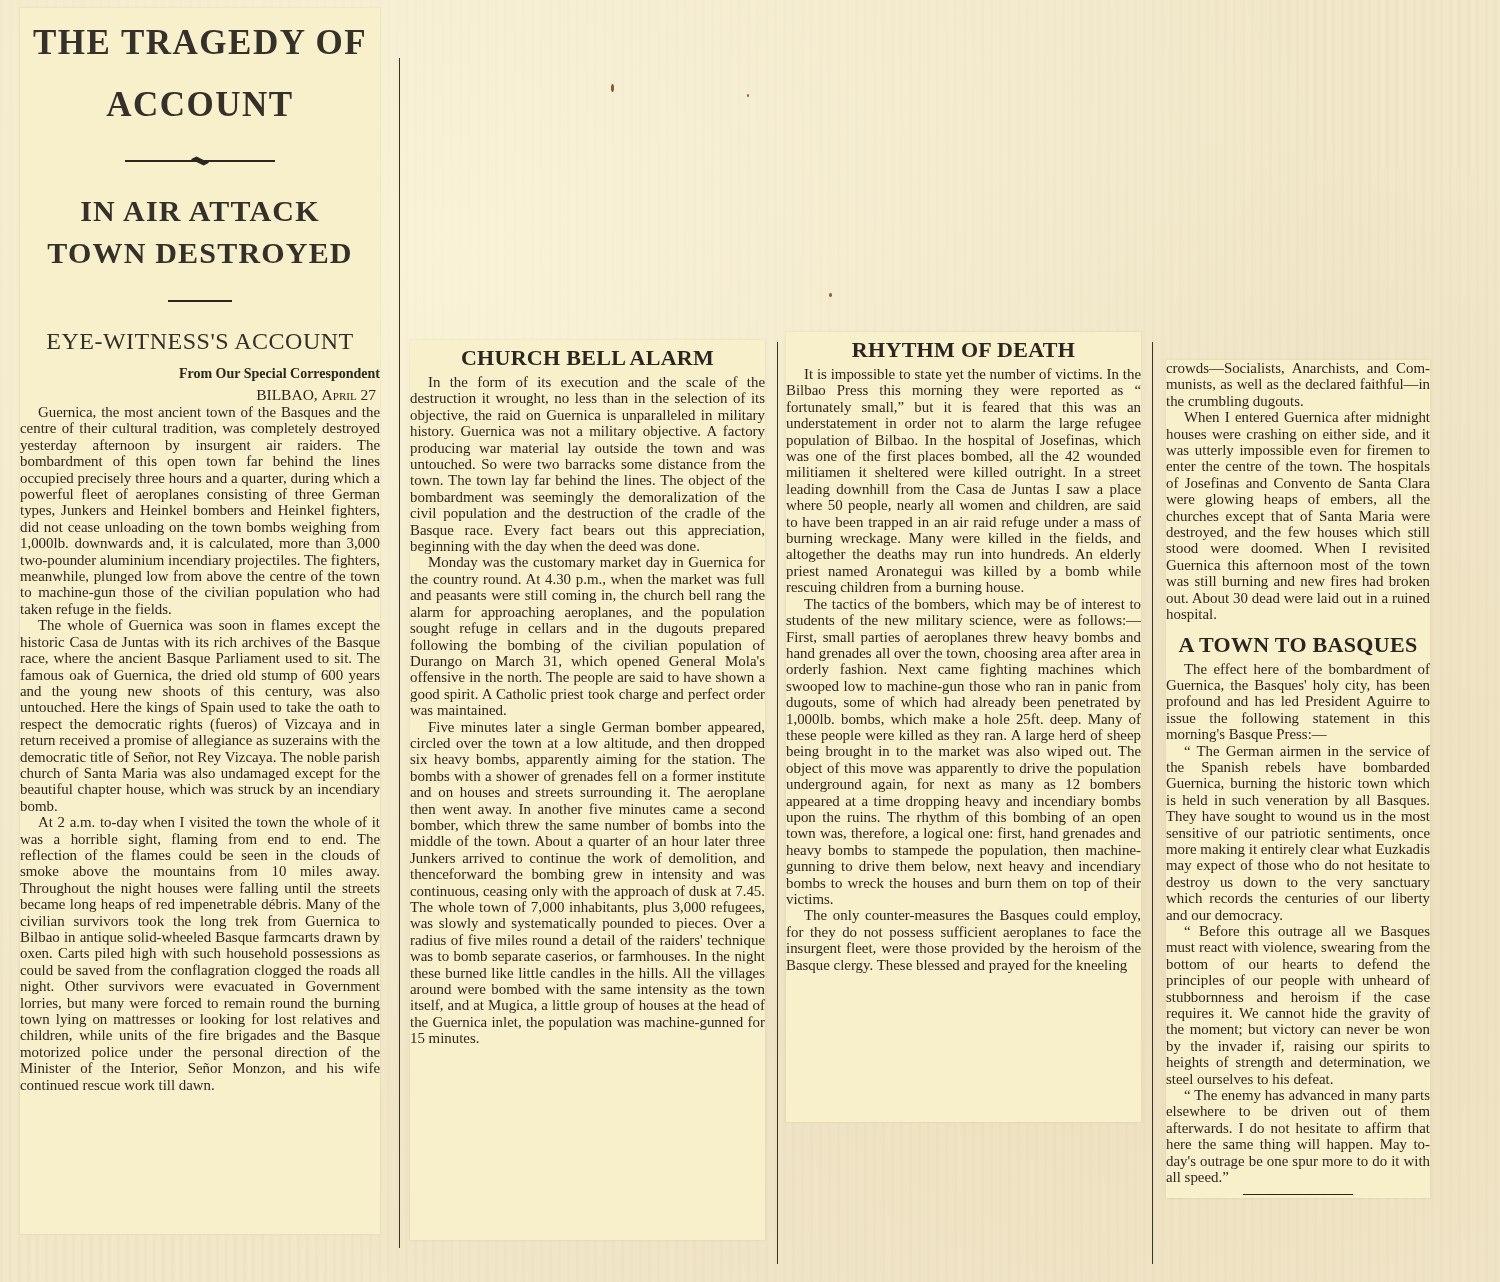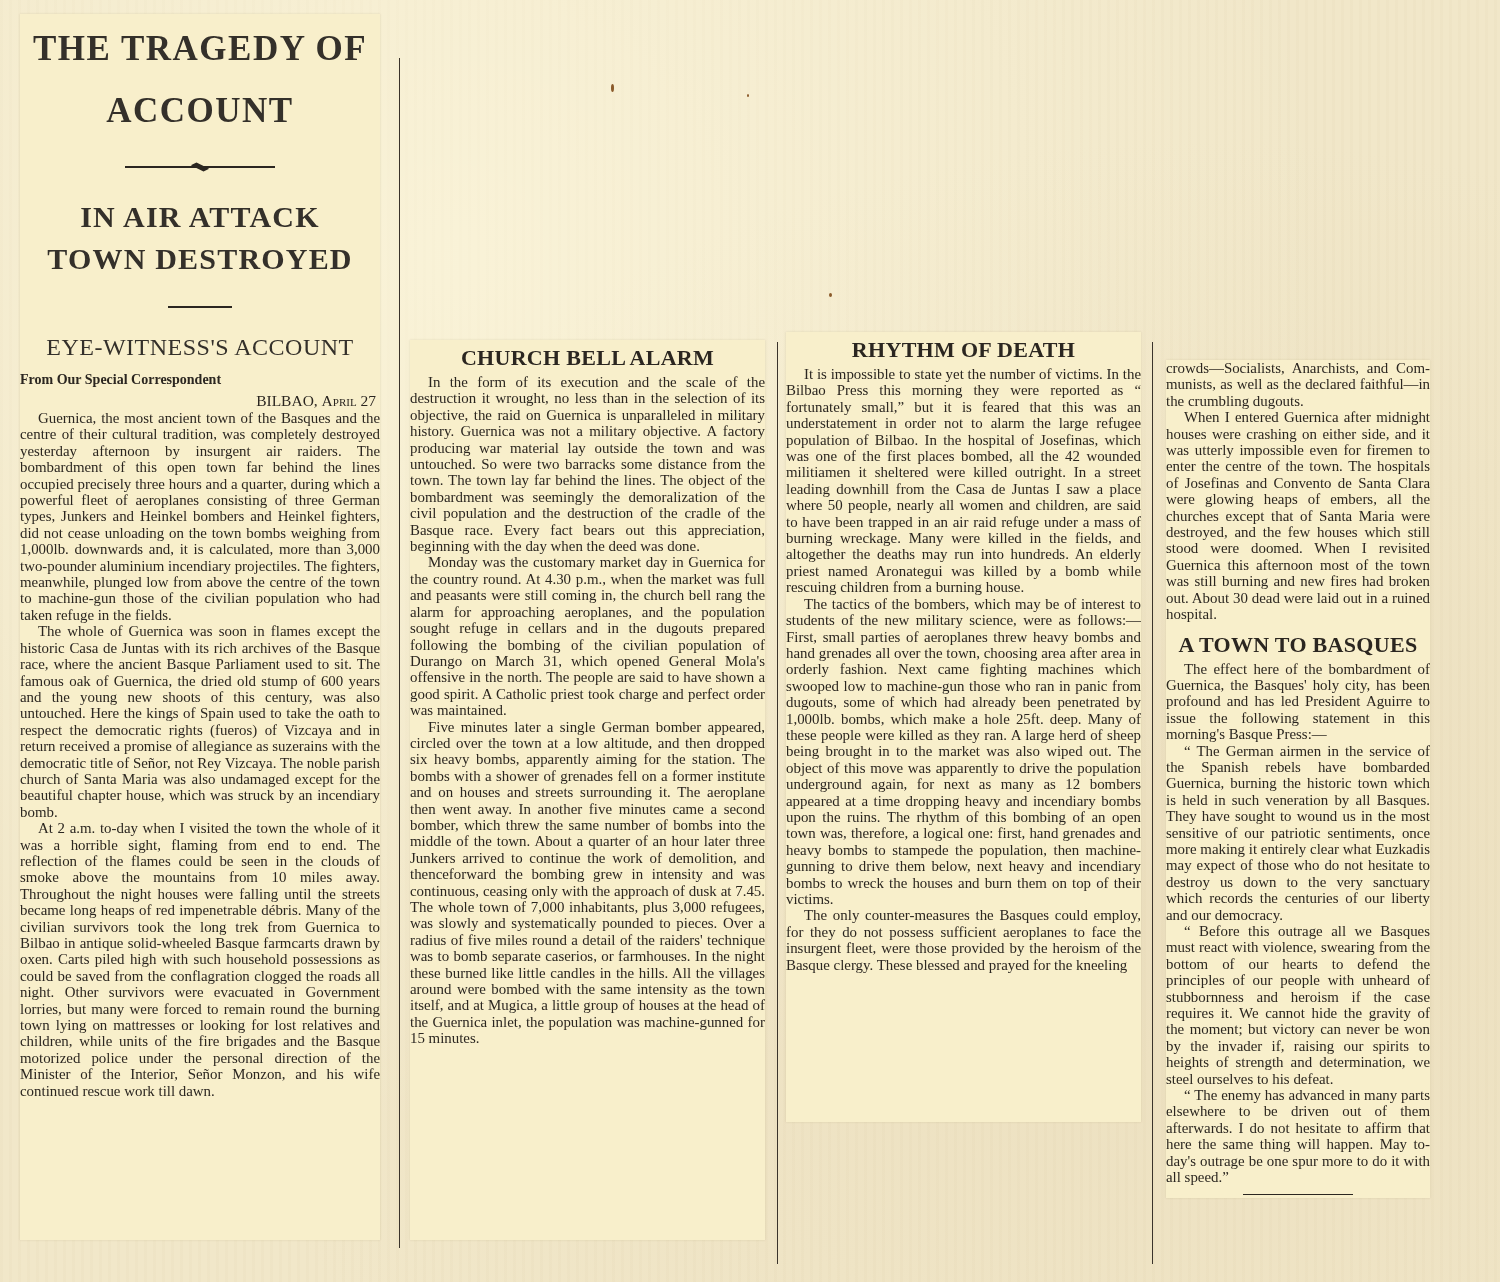--- a/index.html
+++ b/index.html
@@ -12,38 +12,38 @@
       repeating-linear-gradient(90deg, rgba(200,180,140,0.06) 0 3px, rgba(255,255,255,0) 3px 9px);
     font-family: "Liberation Serif", "DejaVu Serif", serif;
     color: #2b2620;
   }
   .clip {
     position: absolute;
     background: #f8efcb;
     box-shadow: 0 0 2px rgba(160,140,90,0.25);
   }
   .rule-v { position: absolute; width: 1px; background: #3a332b; }
-  .col-left { left: 20px; top: 14px; width: 360px; height: 1226px; }
+  .col-left { left: 20px; top: 8px; width: 360px; height: 1226px; }
   .col-2 { left: 410px; top: 340px; width: 355px; height: 900px; }
   .col-3 { left: 786px; top: 332px; width: 355px; height: 790px; }
   .col-4 { left: 1166px; top: 360px; width: 264px; height: 838px; }
 
   .h-main {
     text-align: center; font-weight: bold; font-size: 35px; line-height: 54px;
     letter-spacing: 1.5px; margin: 8px 0 0 0; color: #34302a;
   }
   .orn { width: 150px; height: 2px; background: #2b2620; margin: 28px auto 28px auto; position: relative; }
   .orn::after { content: ""; position: absolute; left: 66px; top: -3px; width: 18px; height: 8px; background: #2b2620; transform: scaleY(0.5) rotate(45deg); }
   .h-sub {
     text-align: center; font-weight: bold; font-size: 30px; line-height: 42px;
     letter-spacing: 1.2px; color: #34302a;
   }
   .short-rule { width: 64px; height: 2px; background: #2b2620; margin: 26px auto 24px auto; }
   .h-eye { text-align: center; font-size: 24px; line-height: 30px; letter-spacing: 0.5px; color: #34302a; margin-top: 7px; }
-  .byline { text-align: left; font-weight: bold; font-size: 14px; margin-top: 10px; }
+  .byline { text-align: right; font-weight: bold; font-size: 14px; margin-top: 10px; }
   .dateline { text-align: right; font-size: 15.5px; margin: 4px 4px 0 0; }
   .dateline .sc { font-variant: small-caps; }
 
   .section-head { text-align: center; font-weight: bold; font-size: 22px; line-height: 24px; margin: 6px 0 4px 0; letter-spacing: 0.3px; }
   p.body {
     margin: 0; font-size: 14.9px; line-height: 16.4px; text-align: justify; text-indent: 18px;
     hyphens: manual;
   }
   p.noindent { text-indent: 0; }
   .endrule { width: 110px; height: 1px; background: #2b2620; margin: 8px auto 0 auto; }

